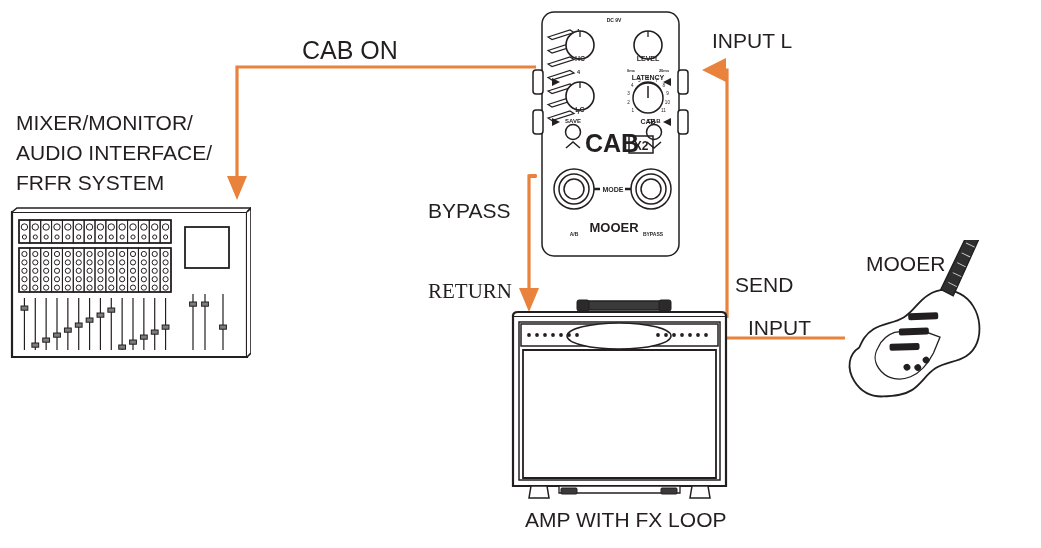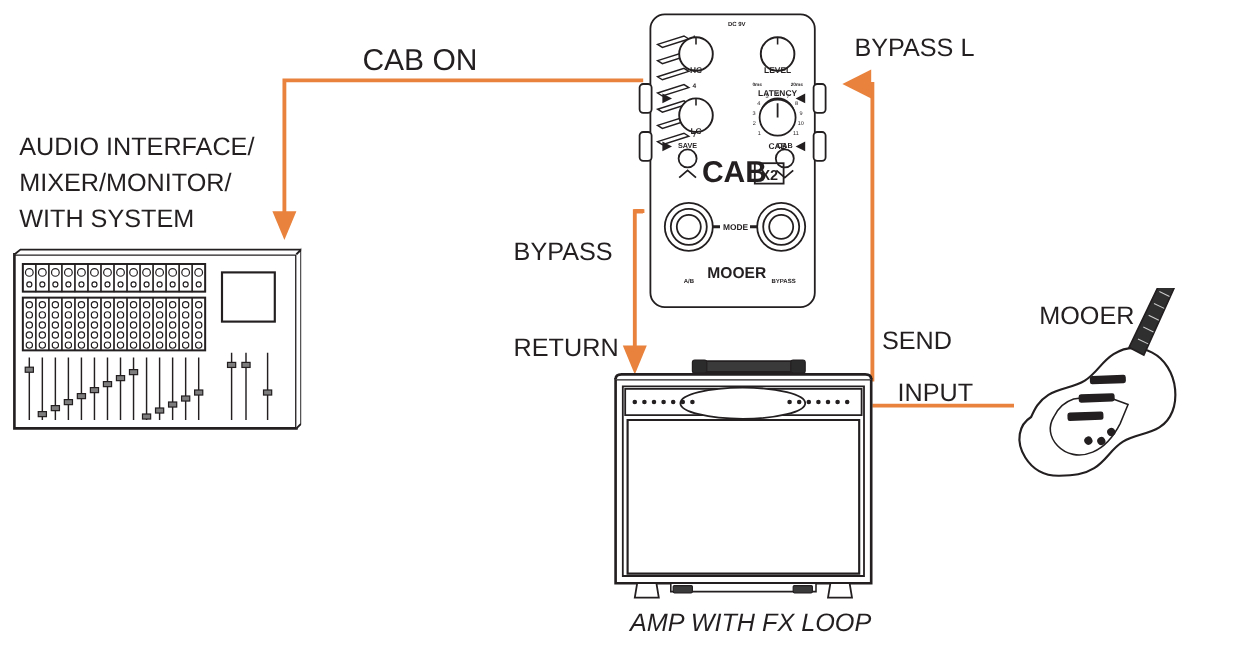--- a/index.html
+++ b/index.html
@@ -13,25 +13,25 @@
     color:#231f20;
   }
   .stage { position:absolute; inset:0; }
   .lbl { position:absolute; white-space:nowrap; color:#231f20; }
 
   
   #mixer-title { left:16px; top:108px; font-size:21px; line-height:30px; }
   #cab-on-label { left:302px; top:36px; font-size:25px; }
   #input-l-label { left:712px; top:29px; font-size:21px; }
   #bypass-label { left:428px; top:199px; font-size:21px; }
-  #return-label { left:428px; top:279px; font-size:21px; }
+  #return-label { left:428px; top:279px; font-size:21px;font-family:Liberation Serif, serif; }
   #send-label { left:735px; top:273px; font-size:21px;text-align:center; }
   #input-label { left:748px; top:316px; font-size:21px; }
   #guitar-label { left:866px; top:252px; font-size:21px; }
-  #amp-caption { left:525px; top:508px; font-size:21px;font-style:italic; }
+  #amp-caption { left:525px; top:508px; font-size:21px; }
 
   
   #cables { position:absolute; left:0; top:0; width:1041px; height:548px; }
 
   
   #mixer-graphic { position:absolute; left:8px; top:206px; width:243px; height:155px; }
   #pedal-graphic { position:absolute; left:530px; top:8px; width:165px; height:252px; }
   #amp-graphic   { position:absolute; left:503px; top:298px; width:233px; height:205px; }
   #guitar-graphic{ position:absolute; left:828px; top:240px; width:212px; height:175px; }
 </style>
@@ -56,26 +56,26 @@
 
       <path d="M727 338 L845 338"></path>
     </g>
 
     <polygon points="237,200 227,176 247,176" fill="#E8823C"></polygon>
     <polygon points="529,312 519,288 539,288" fill="#E8823C"></polygon>
     <polygon points="702,70 726,58 726,82" fill="#E8823C"></polygon>
   </svg>
 
   <div class="lbl" id="mixer-title">
+    <div>MIXER/MONITOR/</div>
     <div>AUDIO INTERFACE/</div>
-    <div>MIXER/MONITOR/</div>
-    <div>WITH SYSTEM</div>
+    <div>FRFR SYSTEM</div>
   </div>
   <div class="lbl" id="cab-on-label">CAB ON</div>
-  <div class="lbl" id="input-l-label">BYPASS L</div>
+  <div class="lbl" id="input-l-label">INPUT L</div>
   <div class="lbl" id="bypass-label">BYPASS</div>
   <div class="lbl" id="return-label">RETURN</div>
   <div class="lbl" id="send-label">SEND</div>
   <div class="lbl" id="input-label">INPUT</div>
   <div class="lbl" id="guitar-label">MOOER</div>
   <div class="lbl" id="amp-caption">AMP WITH FX LOOP</div>
 
   <svg id="mixer-graphic" viewBox="0 0 243 155" xmlns="http://www.w3.org/2000/svg">
     <g stroke="#231f20" fill="#ffffff">
       <path d="M4 6 L239 6 L239 151 L4 151 Z" stroke-width="2.2"></path>

